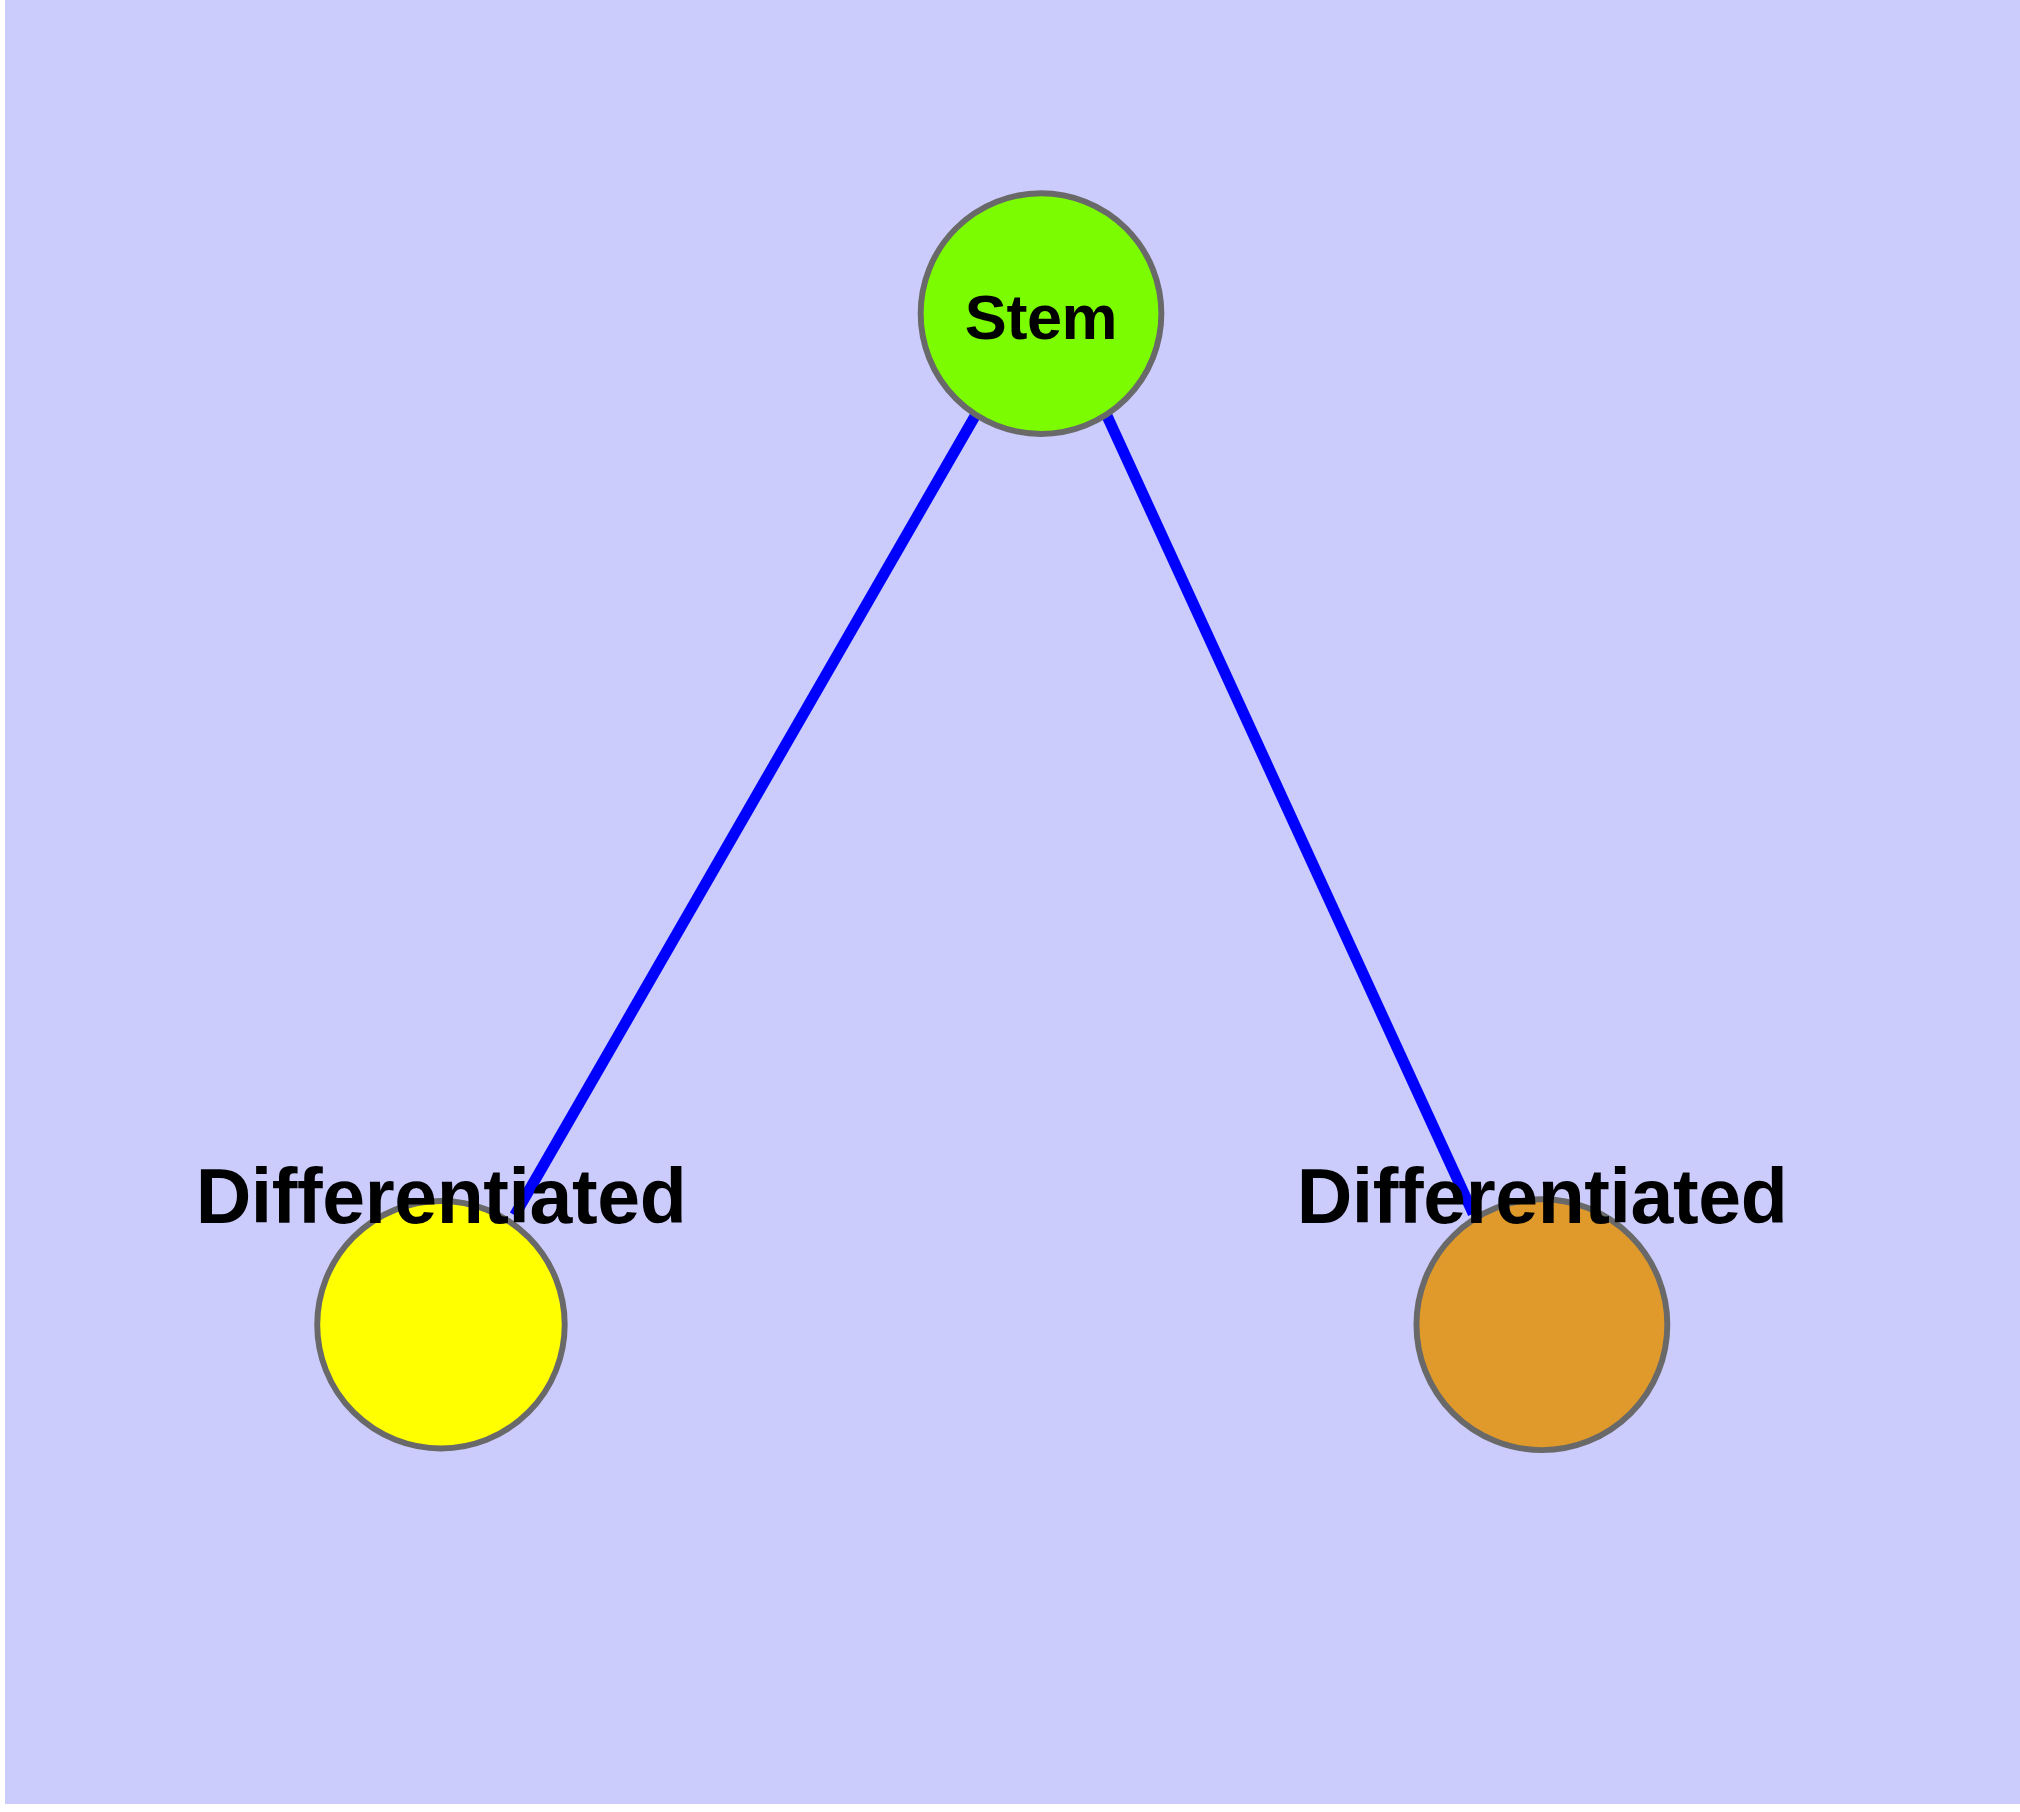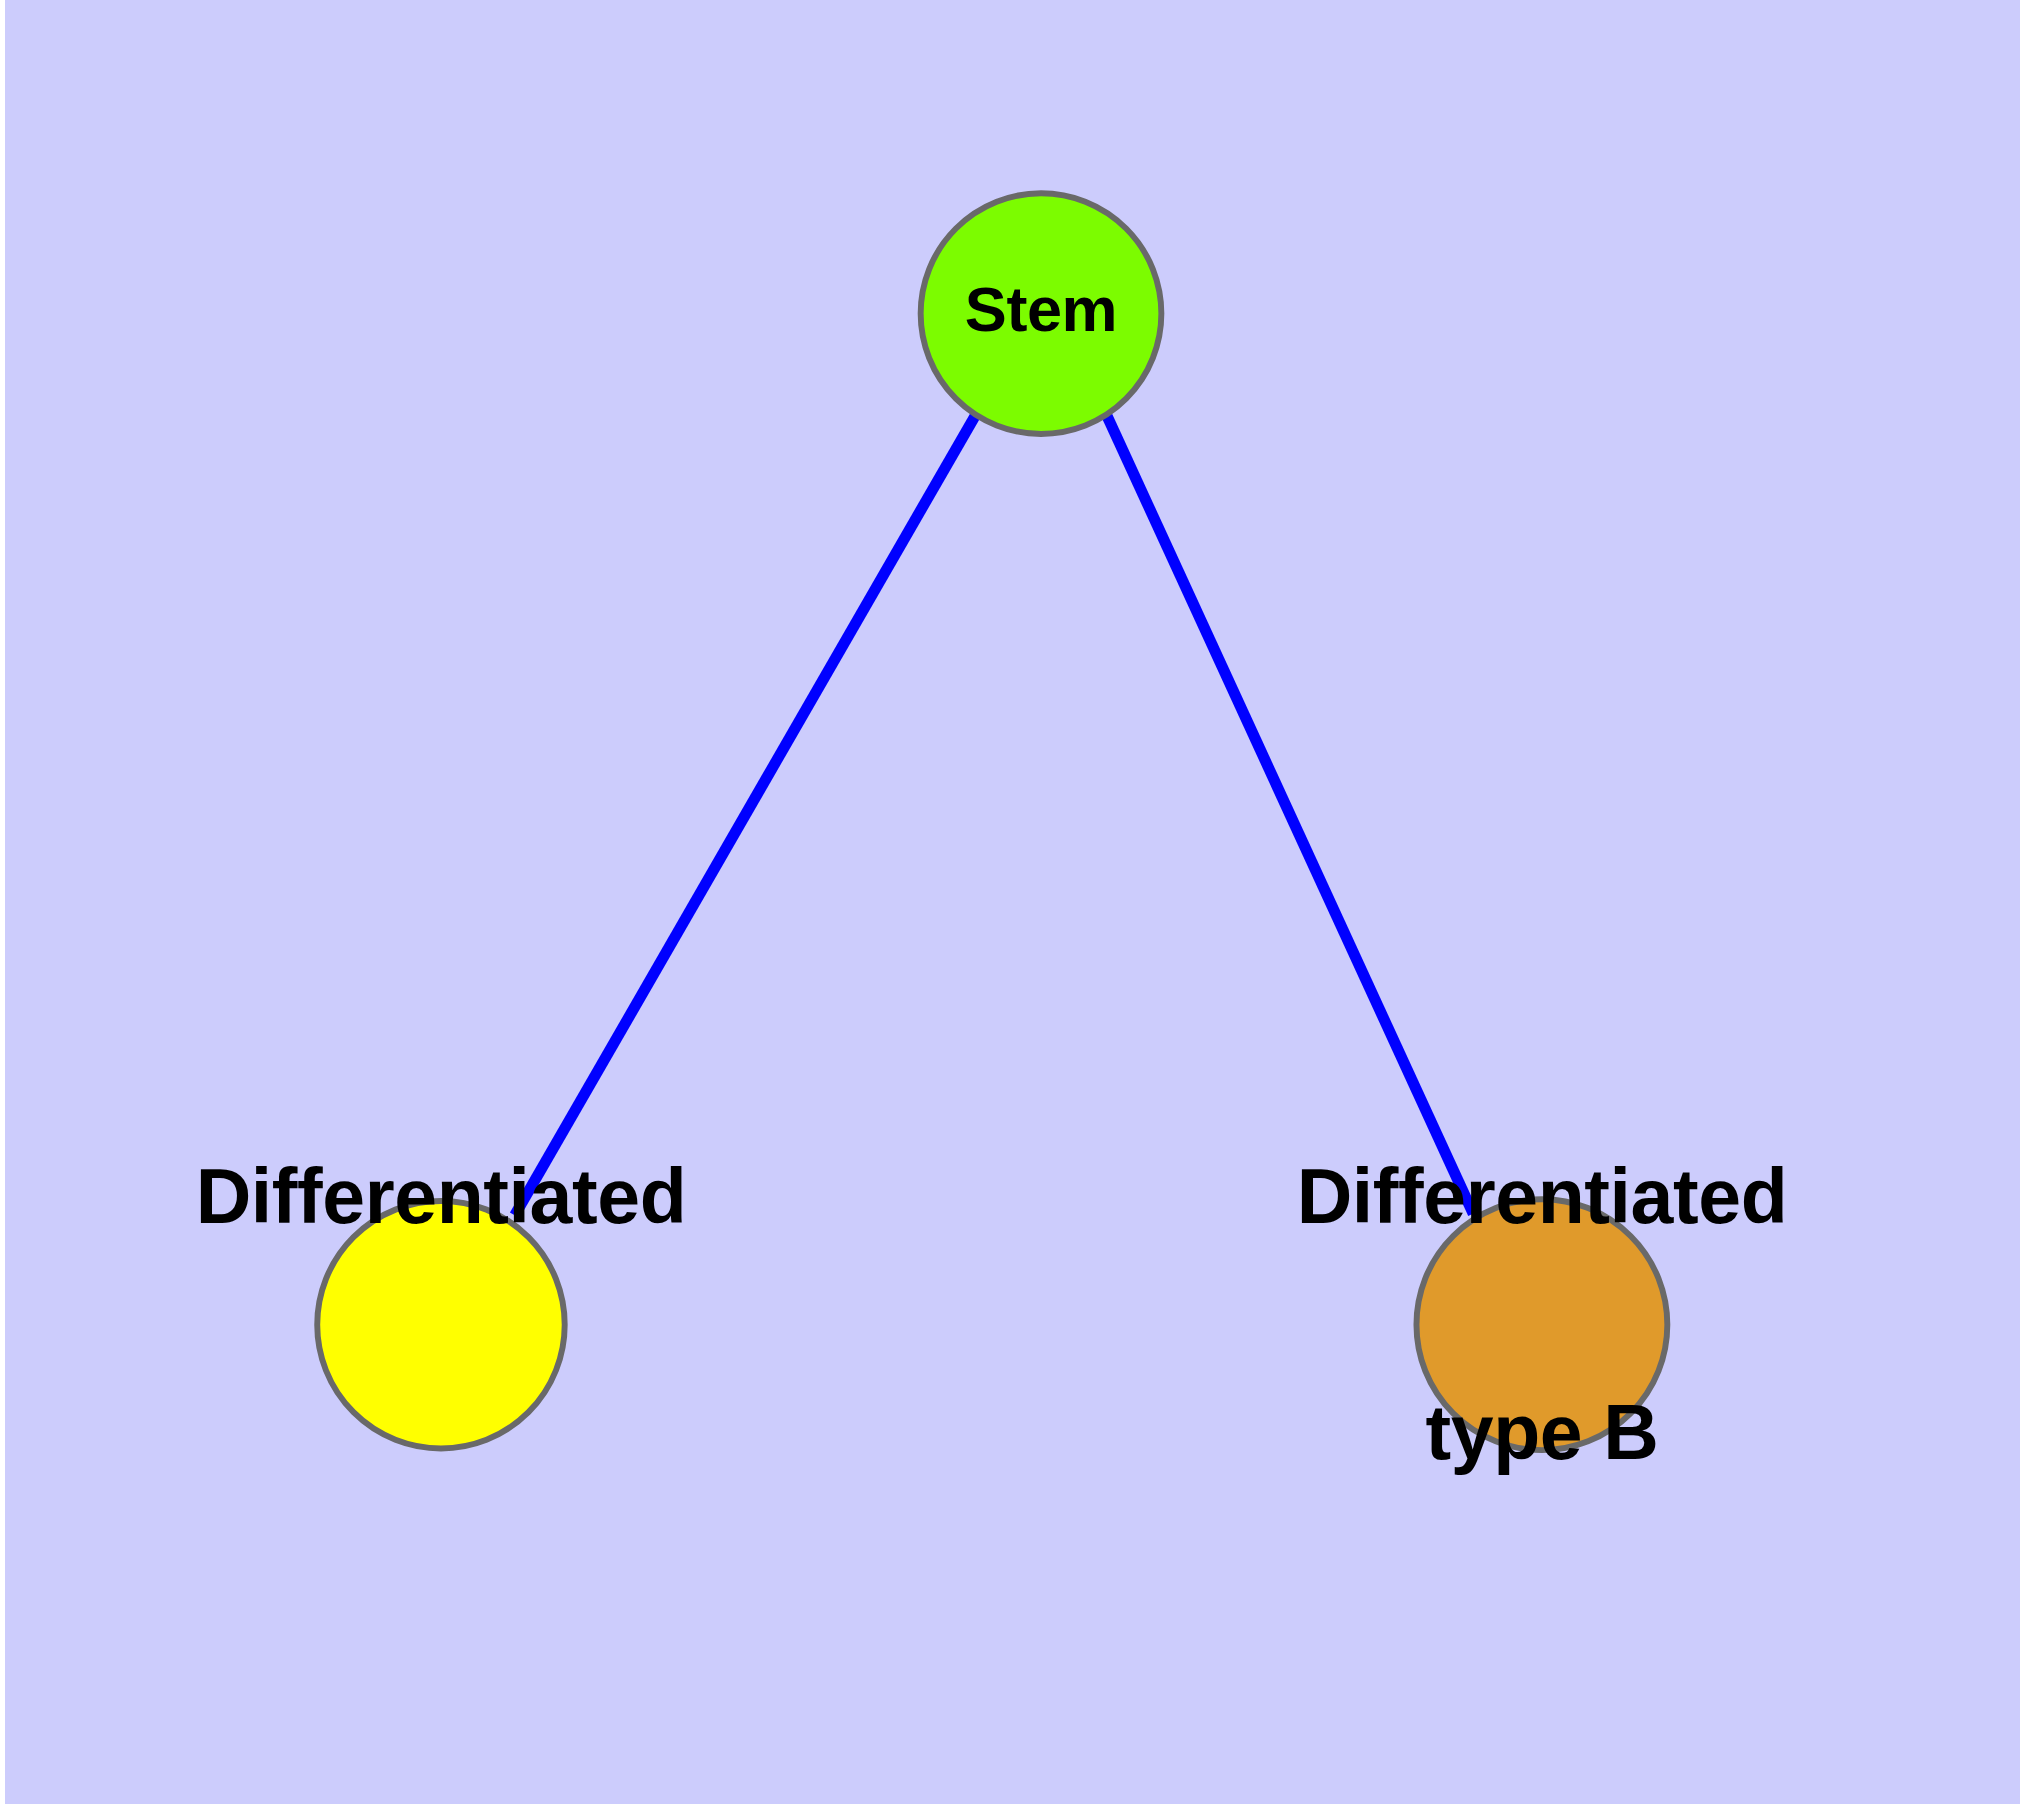--- a/index.html
+++ b/index.html
@@ -71,26 +71,25 @@
   <svg id="graph-svg" viewBox="0 0 2384 2138" xmlns="http://www.w3.org/2000/svg">
 
     <line x1="1150" y1="491" x2="607" y2="1434" stroke="#0000ff" stroke-width="13" stroke-linecap="butt"></line>
     <line x1="1306" y1="491" x2="1738" y2="1432" stroke="#0000ff" stroke-width="13" stroke-linecap="butt"></line>
 
     <circle cx="1228" cy="370" r="142" fill="#7cfc00" stroke="#696969" stroke-width="7"></circle>
     <circle cx="520" cy="1563" r="146" fill="#ffff00" stroke="#696969" stroke-width="7"></circle>
     <circle cx="1819" cy="1563" r="148" fill="#e09a2b" stroke="#696969" stroke-width="7"></circle>
   </svg>
 
-  <div class="node-label" id="label-stem" style="color: rgb(0, 0, 0); left: 702px; top: 148px;">
+  <div class="node-label" id="label-stem" style="color: rgb(0, 0, 0); left: 702px; top: 156px;">
     <span class="label-line">Stem</span>
   </div>
 
   <div class="node-label" id="label-diff-a" style="color: rgb(0, 0, 0); left: 17px; top: 1000px;">
     <span class="label-line">Differentiated</span>
   </div>
 
   <div class="node-label" id="label-diff-b" style="color: rgb(0, 0, 0); left: 1118px; top: 1000px;">
     <span class="label-line">Differentiated</span>
-    <span class="label-line">type B</span>
   </div>
 </div>
 
 
 </body></html>

